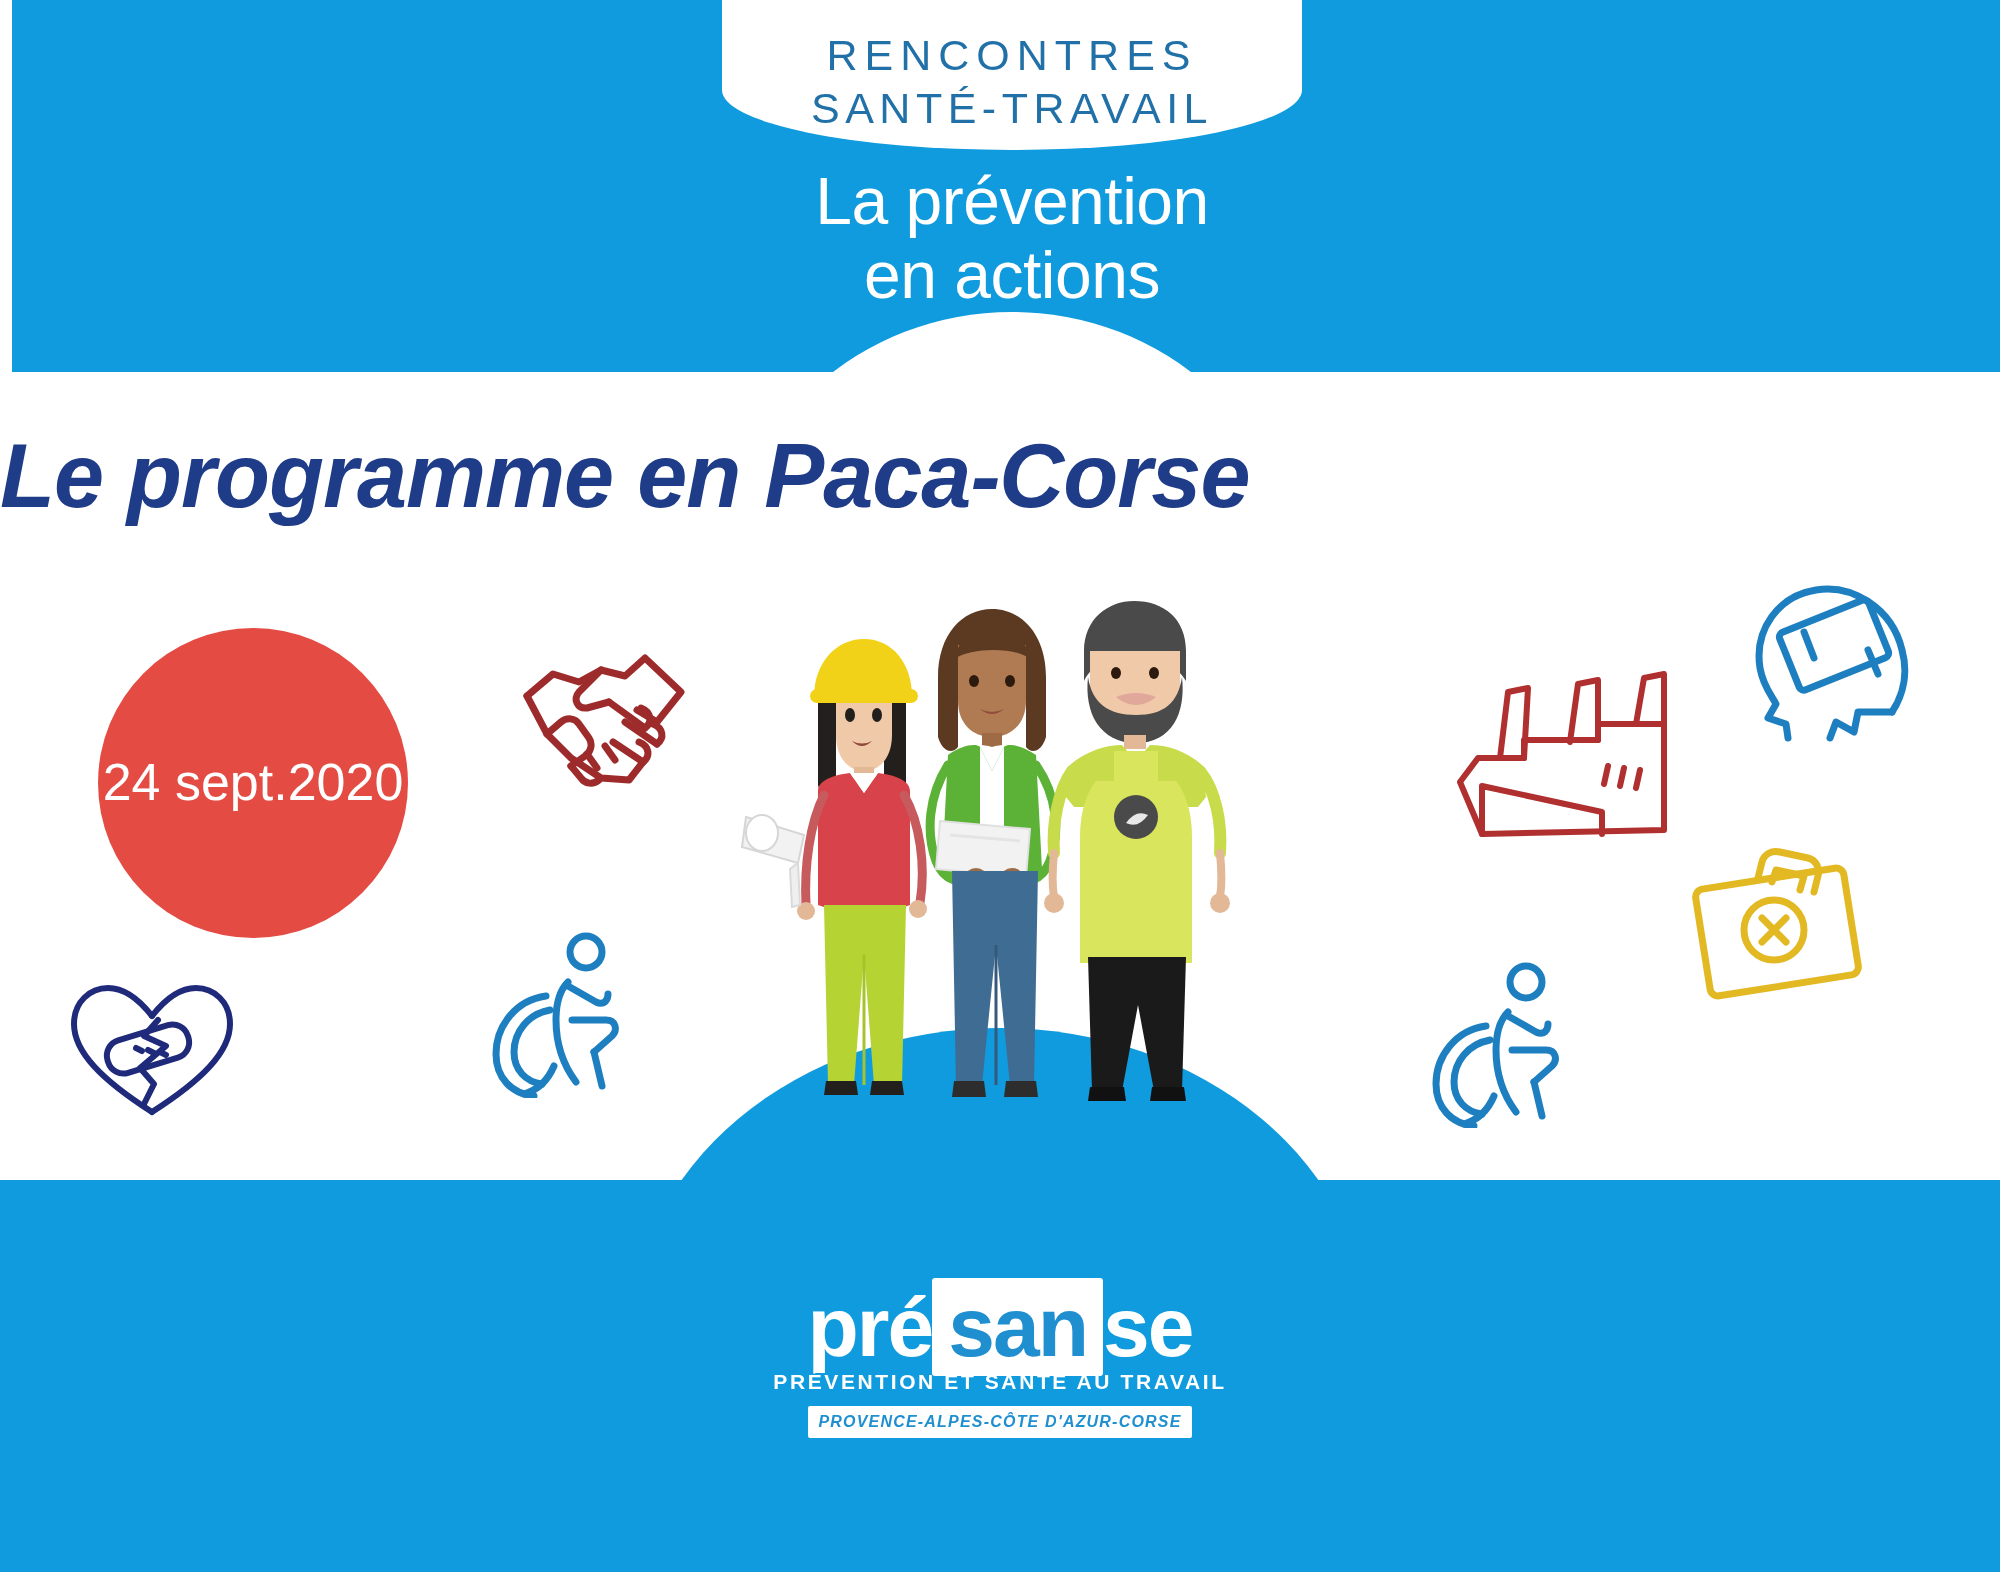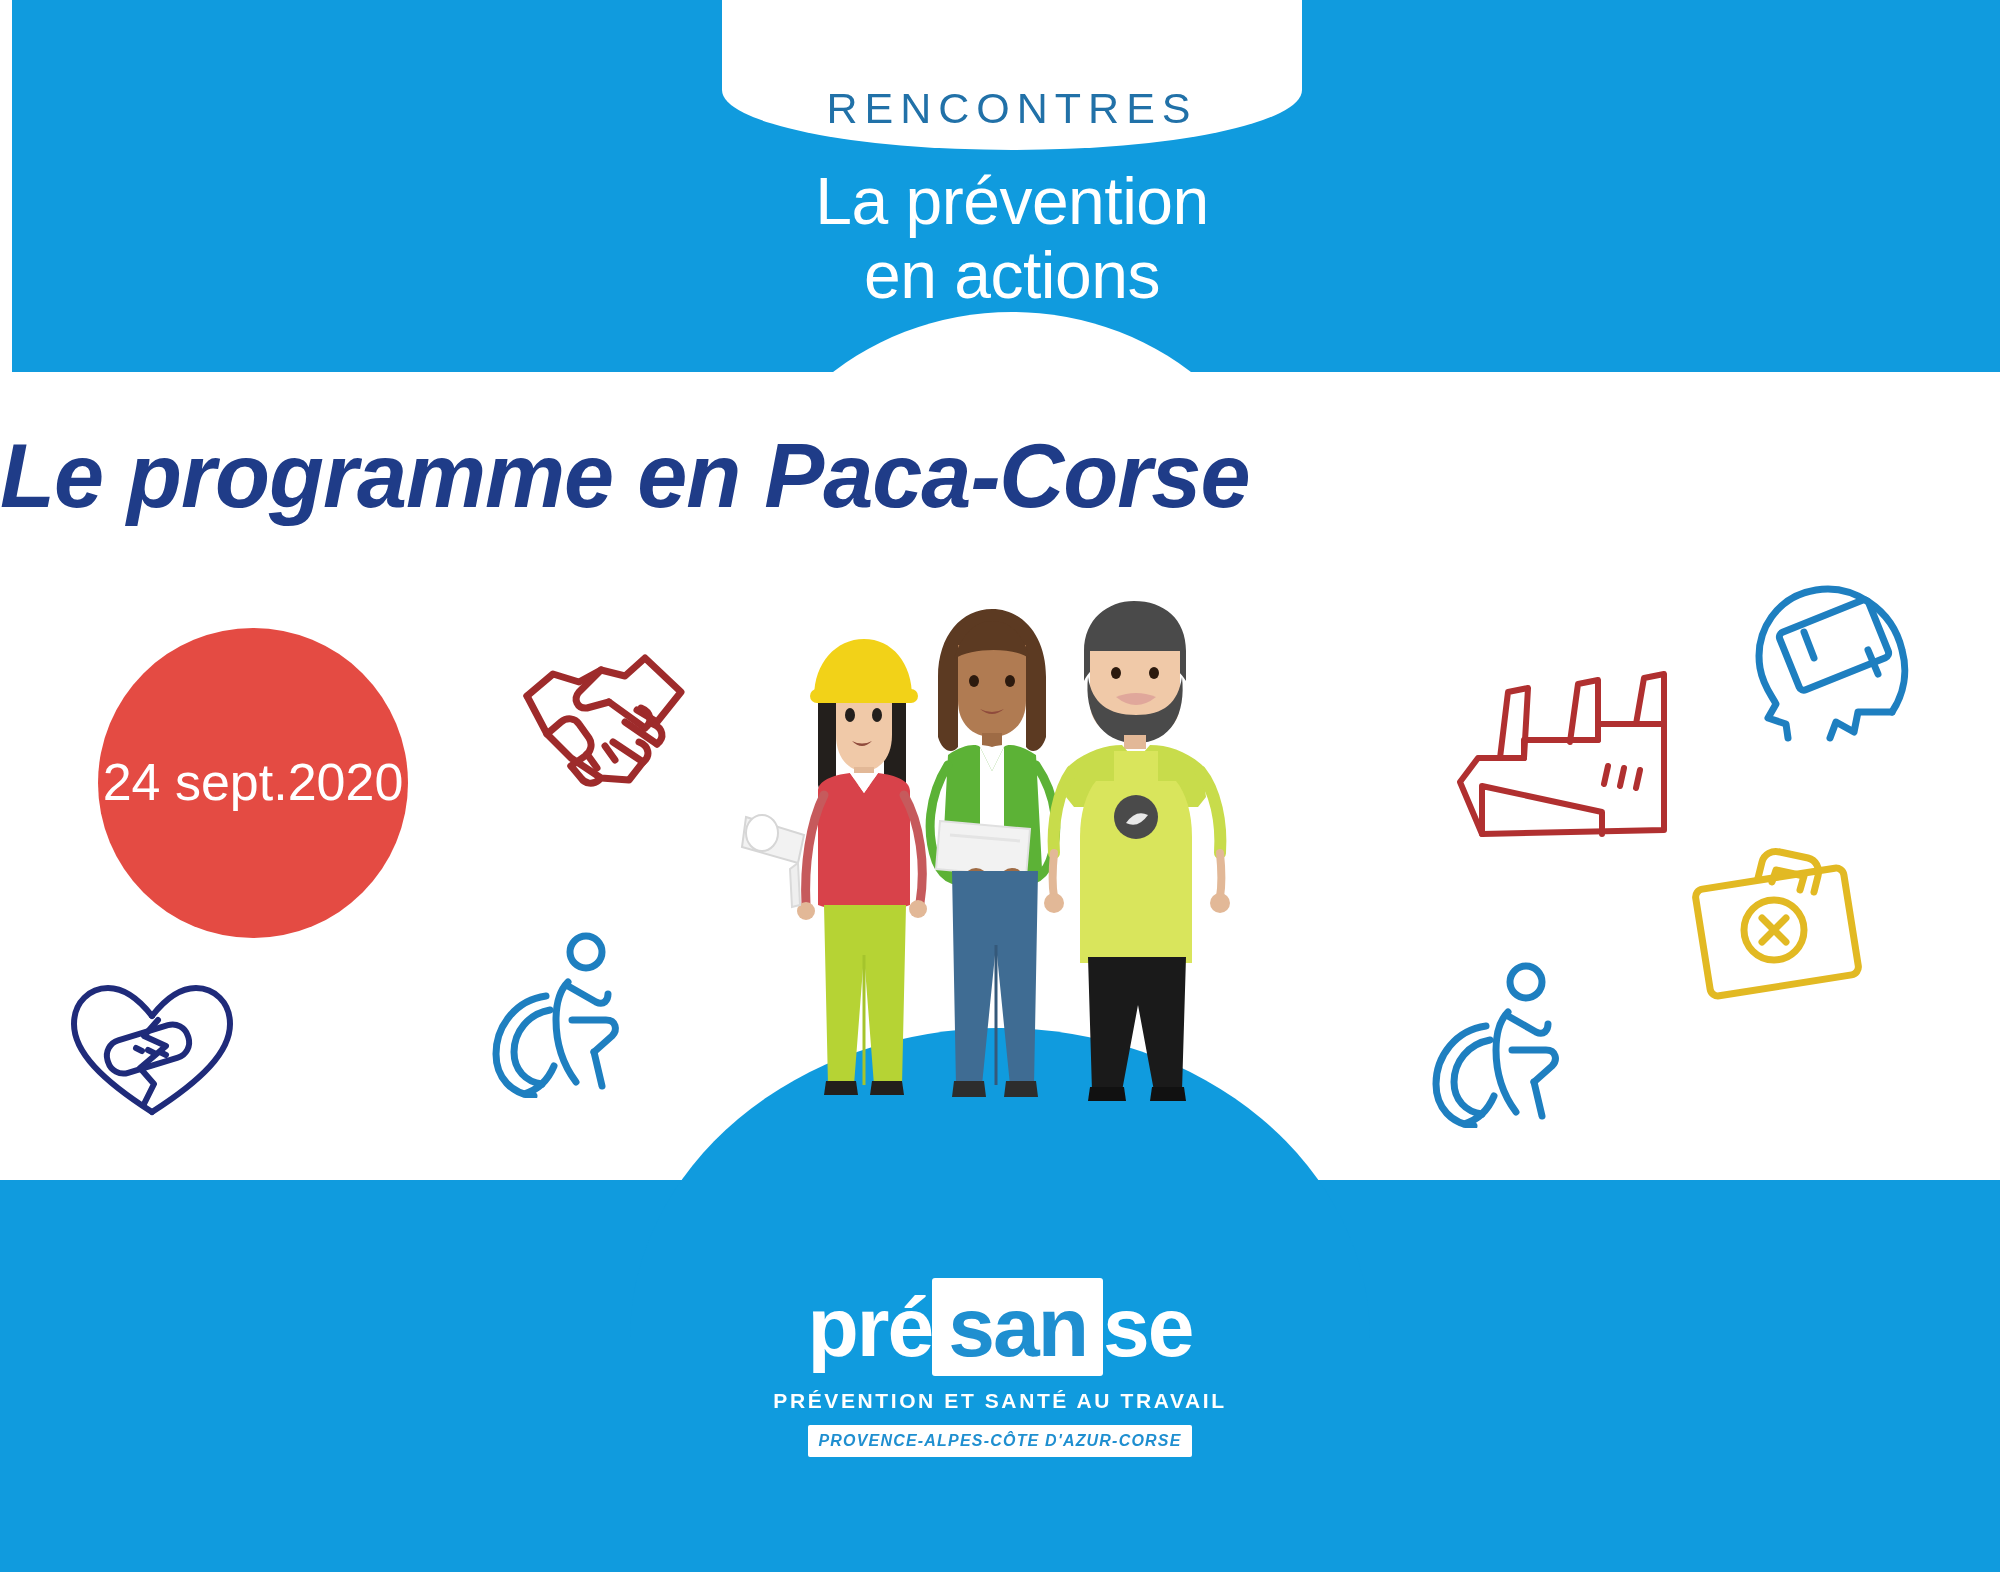--- a/index.html
+++ b/index.html
@@ -103,38 +103,39 @@
     width:460px;text-align:center;z-index:6;
   }
   .logo-word{
     font-size:84px;font-weight:bold;color:#ffffff;line-height:1;
     letter-spacing:-2px;display:inline-block;white-space:nowrap;
   }
   .logo-word .boxed{
     background:#ffffff;color:#1F8FD0;padding:2px 16px;border-radius:3px;
   }
   .logo-tagline{
-    margin-top:20px;color:#ffffff;font-size:21px;font-weight:bold;
+    margin-top:1px;color:#ffffff;font-size:21px;font-weight:bold;
     letter-spacing:2.6px;white-space:nowrap;
   }
   .logo-region{
     margin:12px auto 0;background:#ffffff;color:#1F8FD0;
     font-size:16px;font-weight:bold;letter-spacing:1.2px;
     padding:7px 10px;display:inline-block;white-space:nowrap;border-radius:2px;font-style:italic;
   }
 </style>
 </head>
 <body>
 
 <div class="poster">
 
   <div class="top-banner">
 
     <div class="badge">
       <div class="badge-line1">RENCONTRES</div>
+      <div class="badge-line2">SANTÉ-TRAVAIL</div>
     </div>
 
     <div class="banner-head">
       <div class="l">La prévention</div>
       <div class="l">en actions</div>
     </div>
 
     <div class="banner-bottom-arc"></div>
   </div>
 

